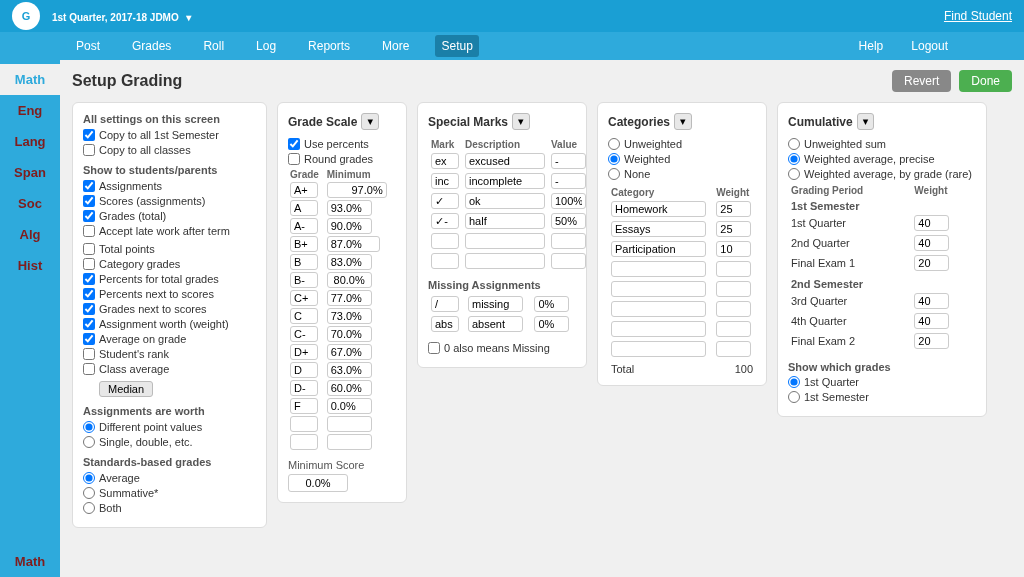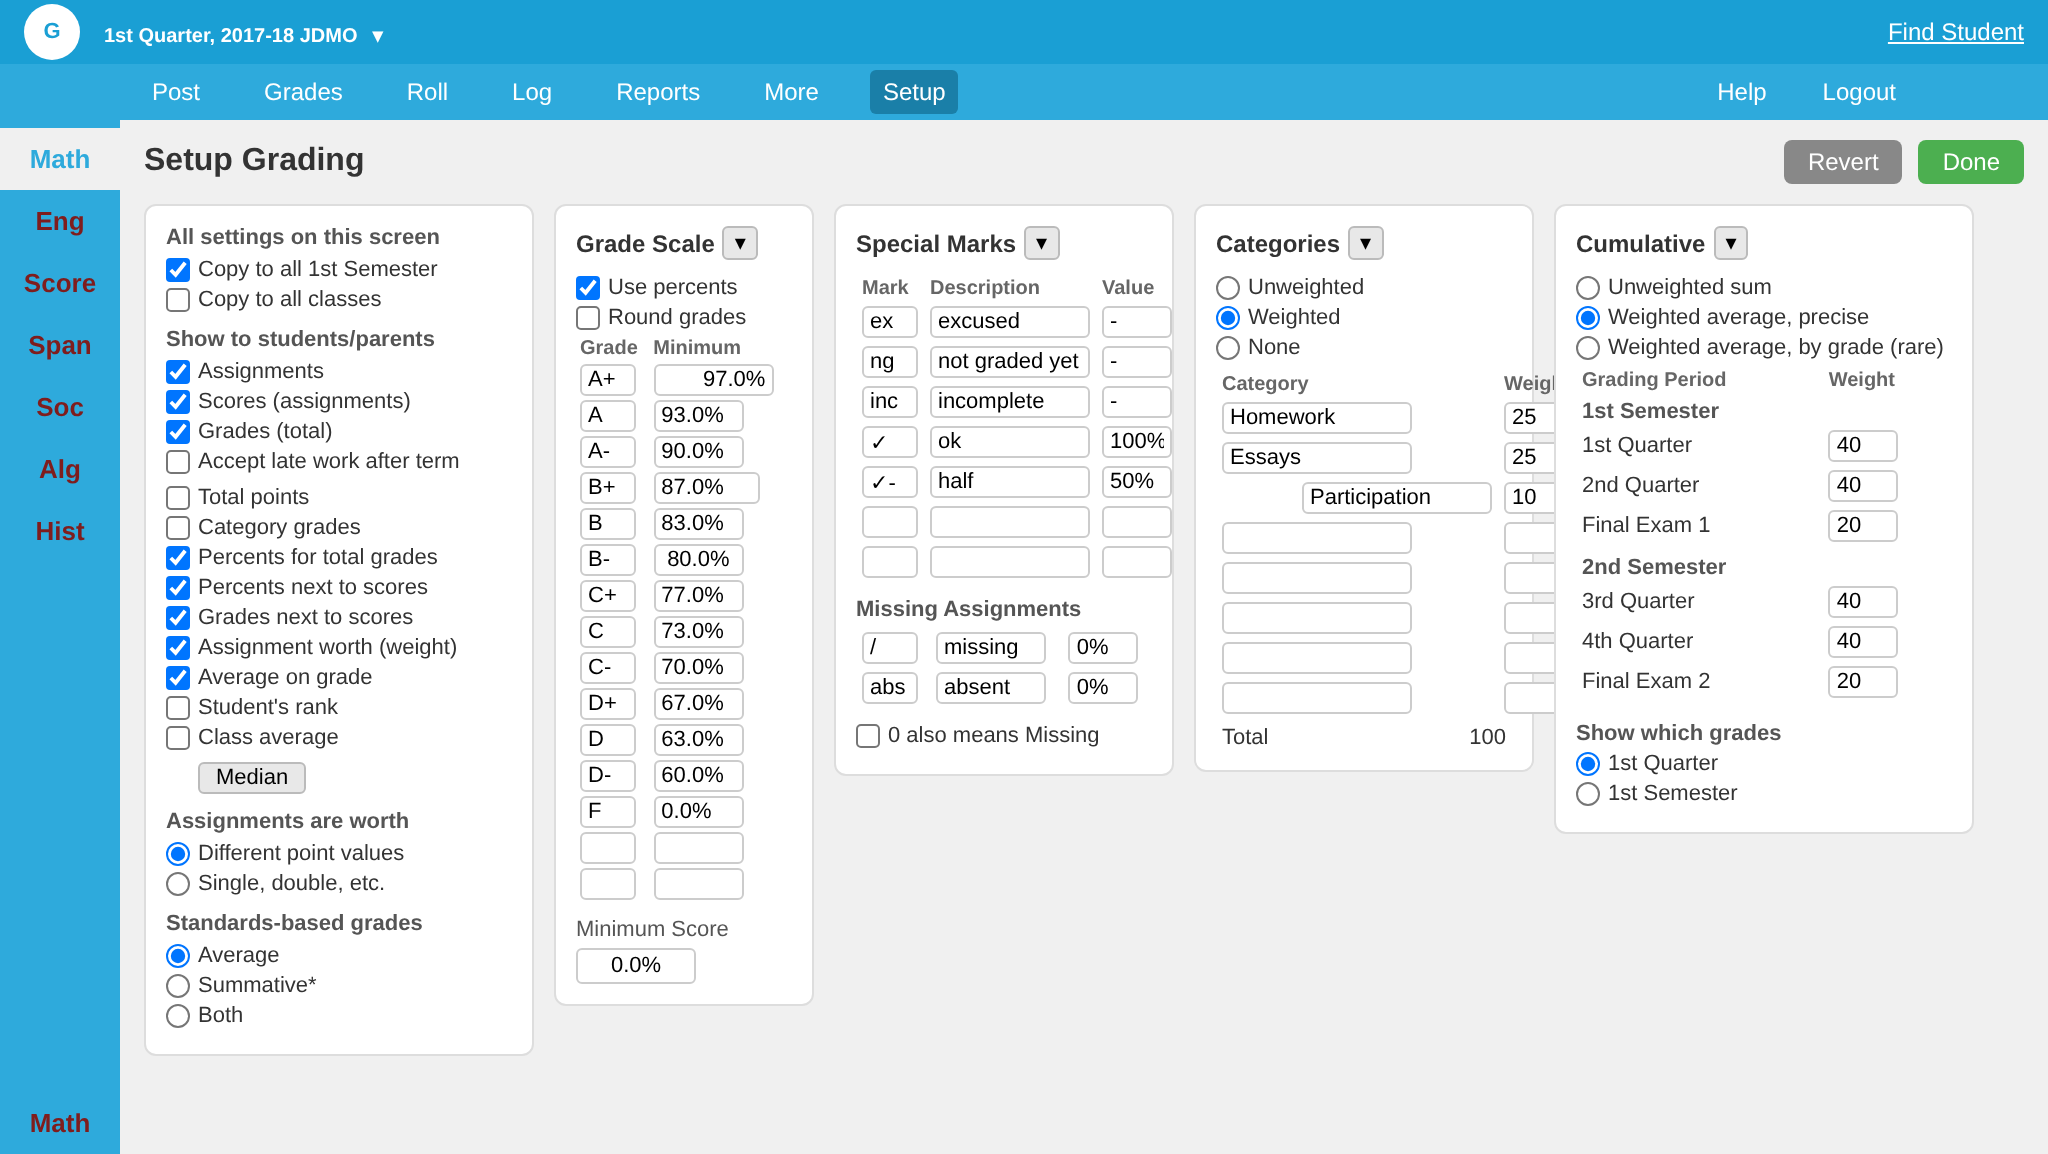--- a/index.html
+++ b/index.html
@@ -179,21 +179,21 @@
     <span class="nav-item">Help</span>
     <span class="nav-item">Logout</span>
   </div>
 </div>
 
 <div class="layout">
 
   <div class="sidebar">
     <div class="sidebar-item active">Math</div>
     <div class="sidebar-item">Eng</div>
-    <div class="sidebar-item">Score</div>
+    <div class="sidebar-item">Lang</div>
     <div class="sidebar-item">Span</div>
     <div class="sidebar-item">Soc</div>
     <div class="sidebar-item">Alg</div>
     <div class="sidebar-item">Hist</div>
     <div class="sidebar-item" style="margin-top: auto;">Math</div>
   </div>
 
   <div class="main-content">
     <div class="page-header">
       <span class="page-title">Setup Grading</span>
@@ -403,25 +403,20 @@
               <th>Value</th>
             </tr>
           </thead>
           <tbody id="sm-tbody">
               <tr>
     <td><input type="text" value="ex" style="width: 28px; border: 1px solid rgb(204, 204, 204); border-radius: 3px; padding: 1px 3px; font-size: 11px;"></td>
     <td><input type="text" value="excused" style="width: 80px; border: 1px solid rgb(204, 204, 204); border-radius: 3px; padding: 1px 3px; font-size: 11px;"></td>
     <td><input type="text" value="-" style="width: 35px; border: 1px solid rgb(204, 204, 204); border-radius: 3px; padding: 1px 3px; font-size: 11px;"></td>
   </tr>
               <tr>
-    <td><input type="text" value="ng" style="width: 28px; border: 1px solid rgb(204, 204, 204); border-radius: 3px; padding: 1px 3px; font-size: 11px;"></td>
-    <td><input type="text" value="not graded yet" style="width: 80px; border: 1px solid rgb(204, 204, 204); border-radius: 3px; padding: 1px 3px; font-size: 11px;"></td>
-    <td><input type="text" value="-" style="width: 35px; border: 1px solid rgb(204, 204, 204); border-radius: 3px; padding: 1px 3px; font-size: 11px;"></td>
-  </tr>
-              <tr>
     <td><input type="text" value="inc" style="width: 28px; border: 1px solid rgb(204, 204, 204); border-radius: 3px; padding: 1px 3px; font-size: 11px;"></td>
     <td><input type="text" value="incomplete" style="width: 80px; border: 1px solid rgb(204, 204, 204); border-radius: 3px; padding: 1px 3px; font-size: 11px;"></td>
     <td><input type="text" value="-" style="width: 35px; border: 1px solid rgb(204, 204, 204); border-radius: 3px; padding: 1px 3px; font-size: 11px;"></td>
   </tr>
               <tr>
     <td><input type="text" value="✓" style="width: 28px; border: 1px solid rgb(204, 204, 204); border-radius: 3px; padding: 1px 3px; font-size: 11px;"></td>
     <td><input type="text" value="ok" style="width: 80px; border: 1px solid rgb(204, 204, 204); border-radius: 3px; padding: 1px 3px; font-size: 11px;"></td>
     <td><input type="text" value="100%" style="width: 35px; border: 1px solid rgb(204, 204, 204); border-radius: 3px; padding: 1px 3px; font-size: 11px;"></td>
   </tr>
               <tr>
@@ -489,21 +484,21 @@
           <tbody id="cat-tbody">
               <tr>
     <td><input type="text" value="Homework" style="width: 95px; border: 1px solid rgb(204, 204, 204); border-radius: 3px; padding: 1px 3px; font-size: 11px;"></td>
     <td><input type="text" value="25" style="width: 35px; border: 1px solid rgb(204, 204, 204); border-radius: 3px; padding: 1px 3px; font-size: 11px;"></td>
   </tr>
               <tr>
     <td><input type="text" value="Essays" style="width: 95px; border: 1px solid rgb(204, 204, 204); border-radius: 3px; padding: 1px 3px; font-size: 11px;"></td>
     <td><input type="text" value="25" style="width: 35px; border: 1px solid rgb(204, 204, 204); border-radius: 3px; padding: 1px 3px; font-size: 11px;"></td>
   </tr>
               <tr>
-    <td><input type="text" value="Participation" style="width: 95px; border: 1px solid rgb(204, 204, 204); border-radius: 3px; padding: 1px 3px; font-size: 11px; margin-left: 40px;"></td>
+    <td><input type="text" value="Participation" style="width: 95px; border: 1px solid rgb(204, 204, 204); border-radius: 3px; padding: 1px 3px; font-size: 11px;"></td>
     <td><input type="text" value="10" style="width: 35px; border: 1px solid rgb(204, 204, 204); border-radius: 3px; padding: 1px 3px; font-size: 11px;"></td>
   </tr>
               <tr>
     <td><input type="text" value="" style="width: 95px; border: 1px solid rgb(204, 204, 204); border-radius: 3px; padding: 1px 3px; font-size: 11px;"></td>
     <td><input type="text" value="" style="width: 35px; border: 1px solid rgb(204, 204, 204); border-radius: 3px; padding: 1px 3px; font-size: 11px;"></td>
   </tr>
               <tr>
     <td><input type="text" value="" style="width: 95px; border: 1px solid rgb(204, 204, 204); border-radius: 3px; padding: 1px 3px; font-size: 11px;"></td>
     <td><input type="text" value="" style="width: 35px; border: 1px solid rgb(204, 204, 204); border-radius: 3px; padding: 1px 3px; font-size: 11px;"></td>
   </tr>

